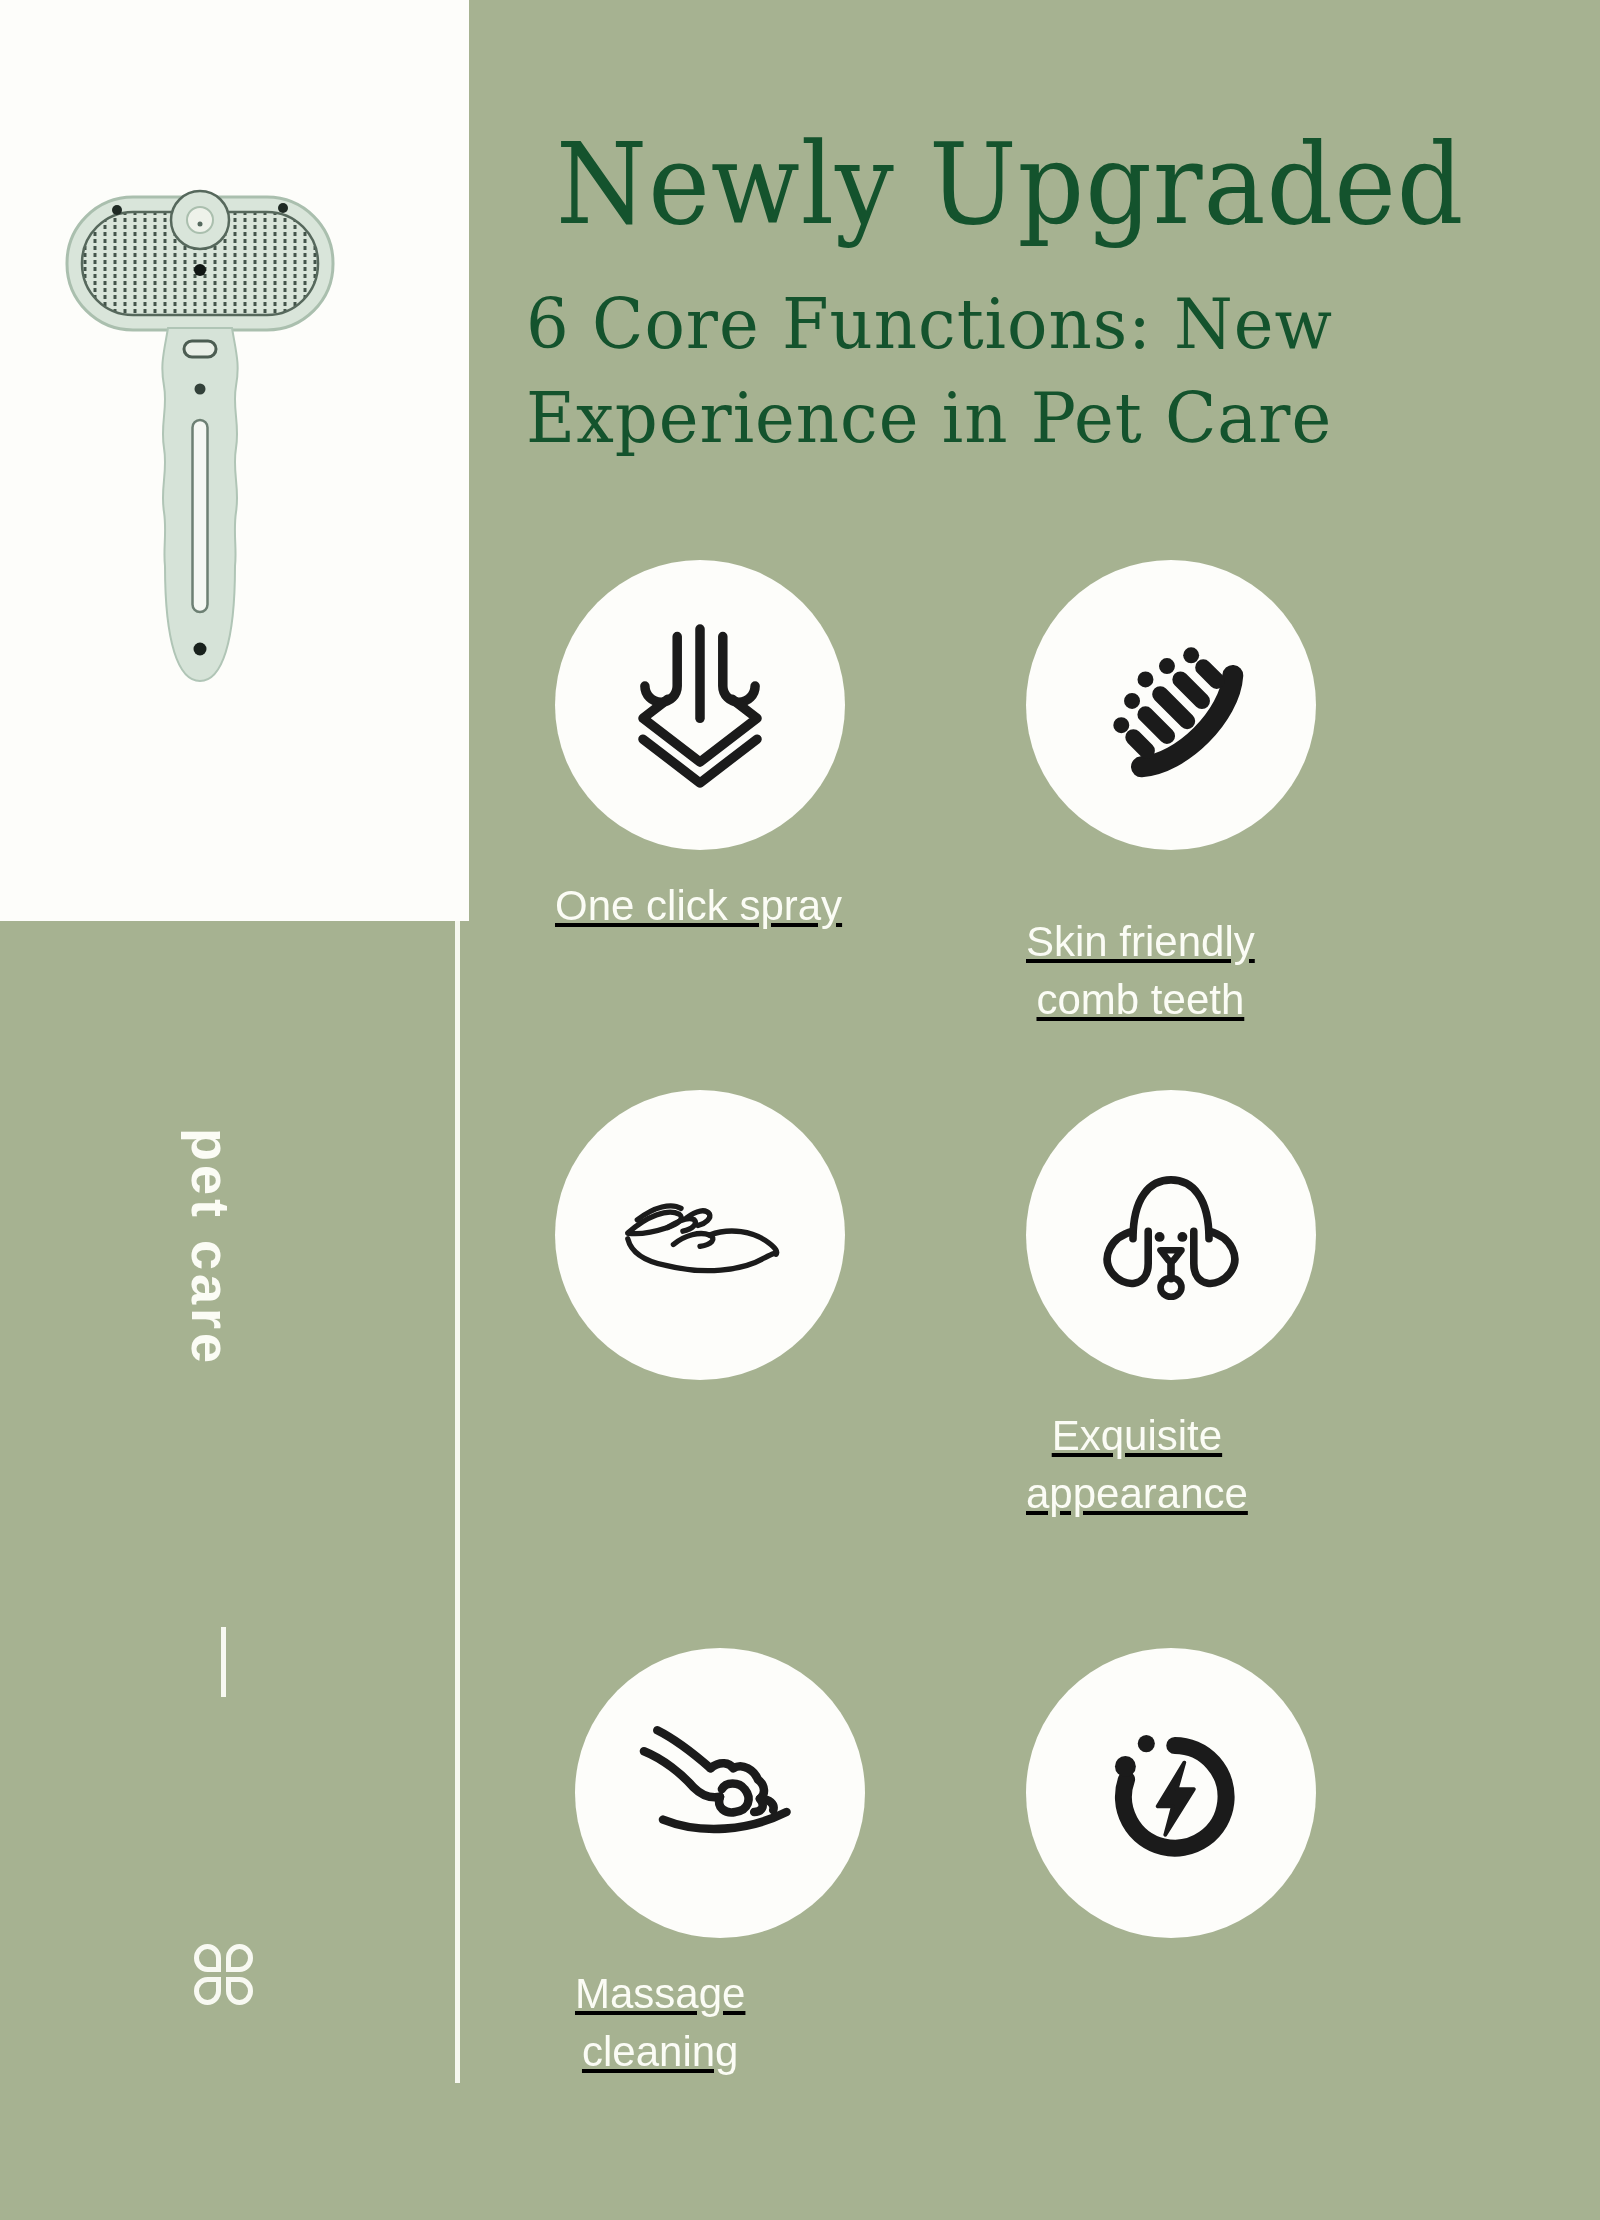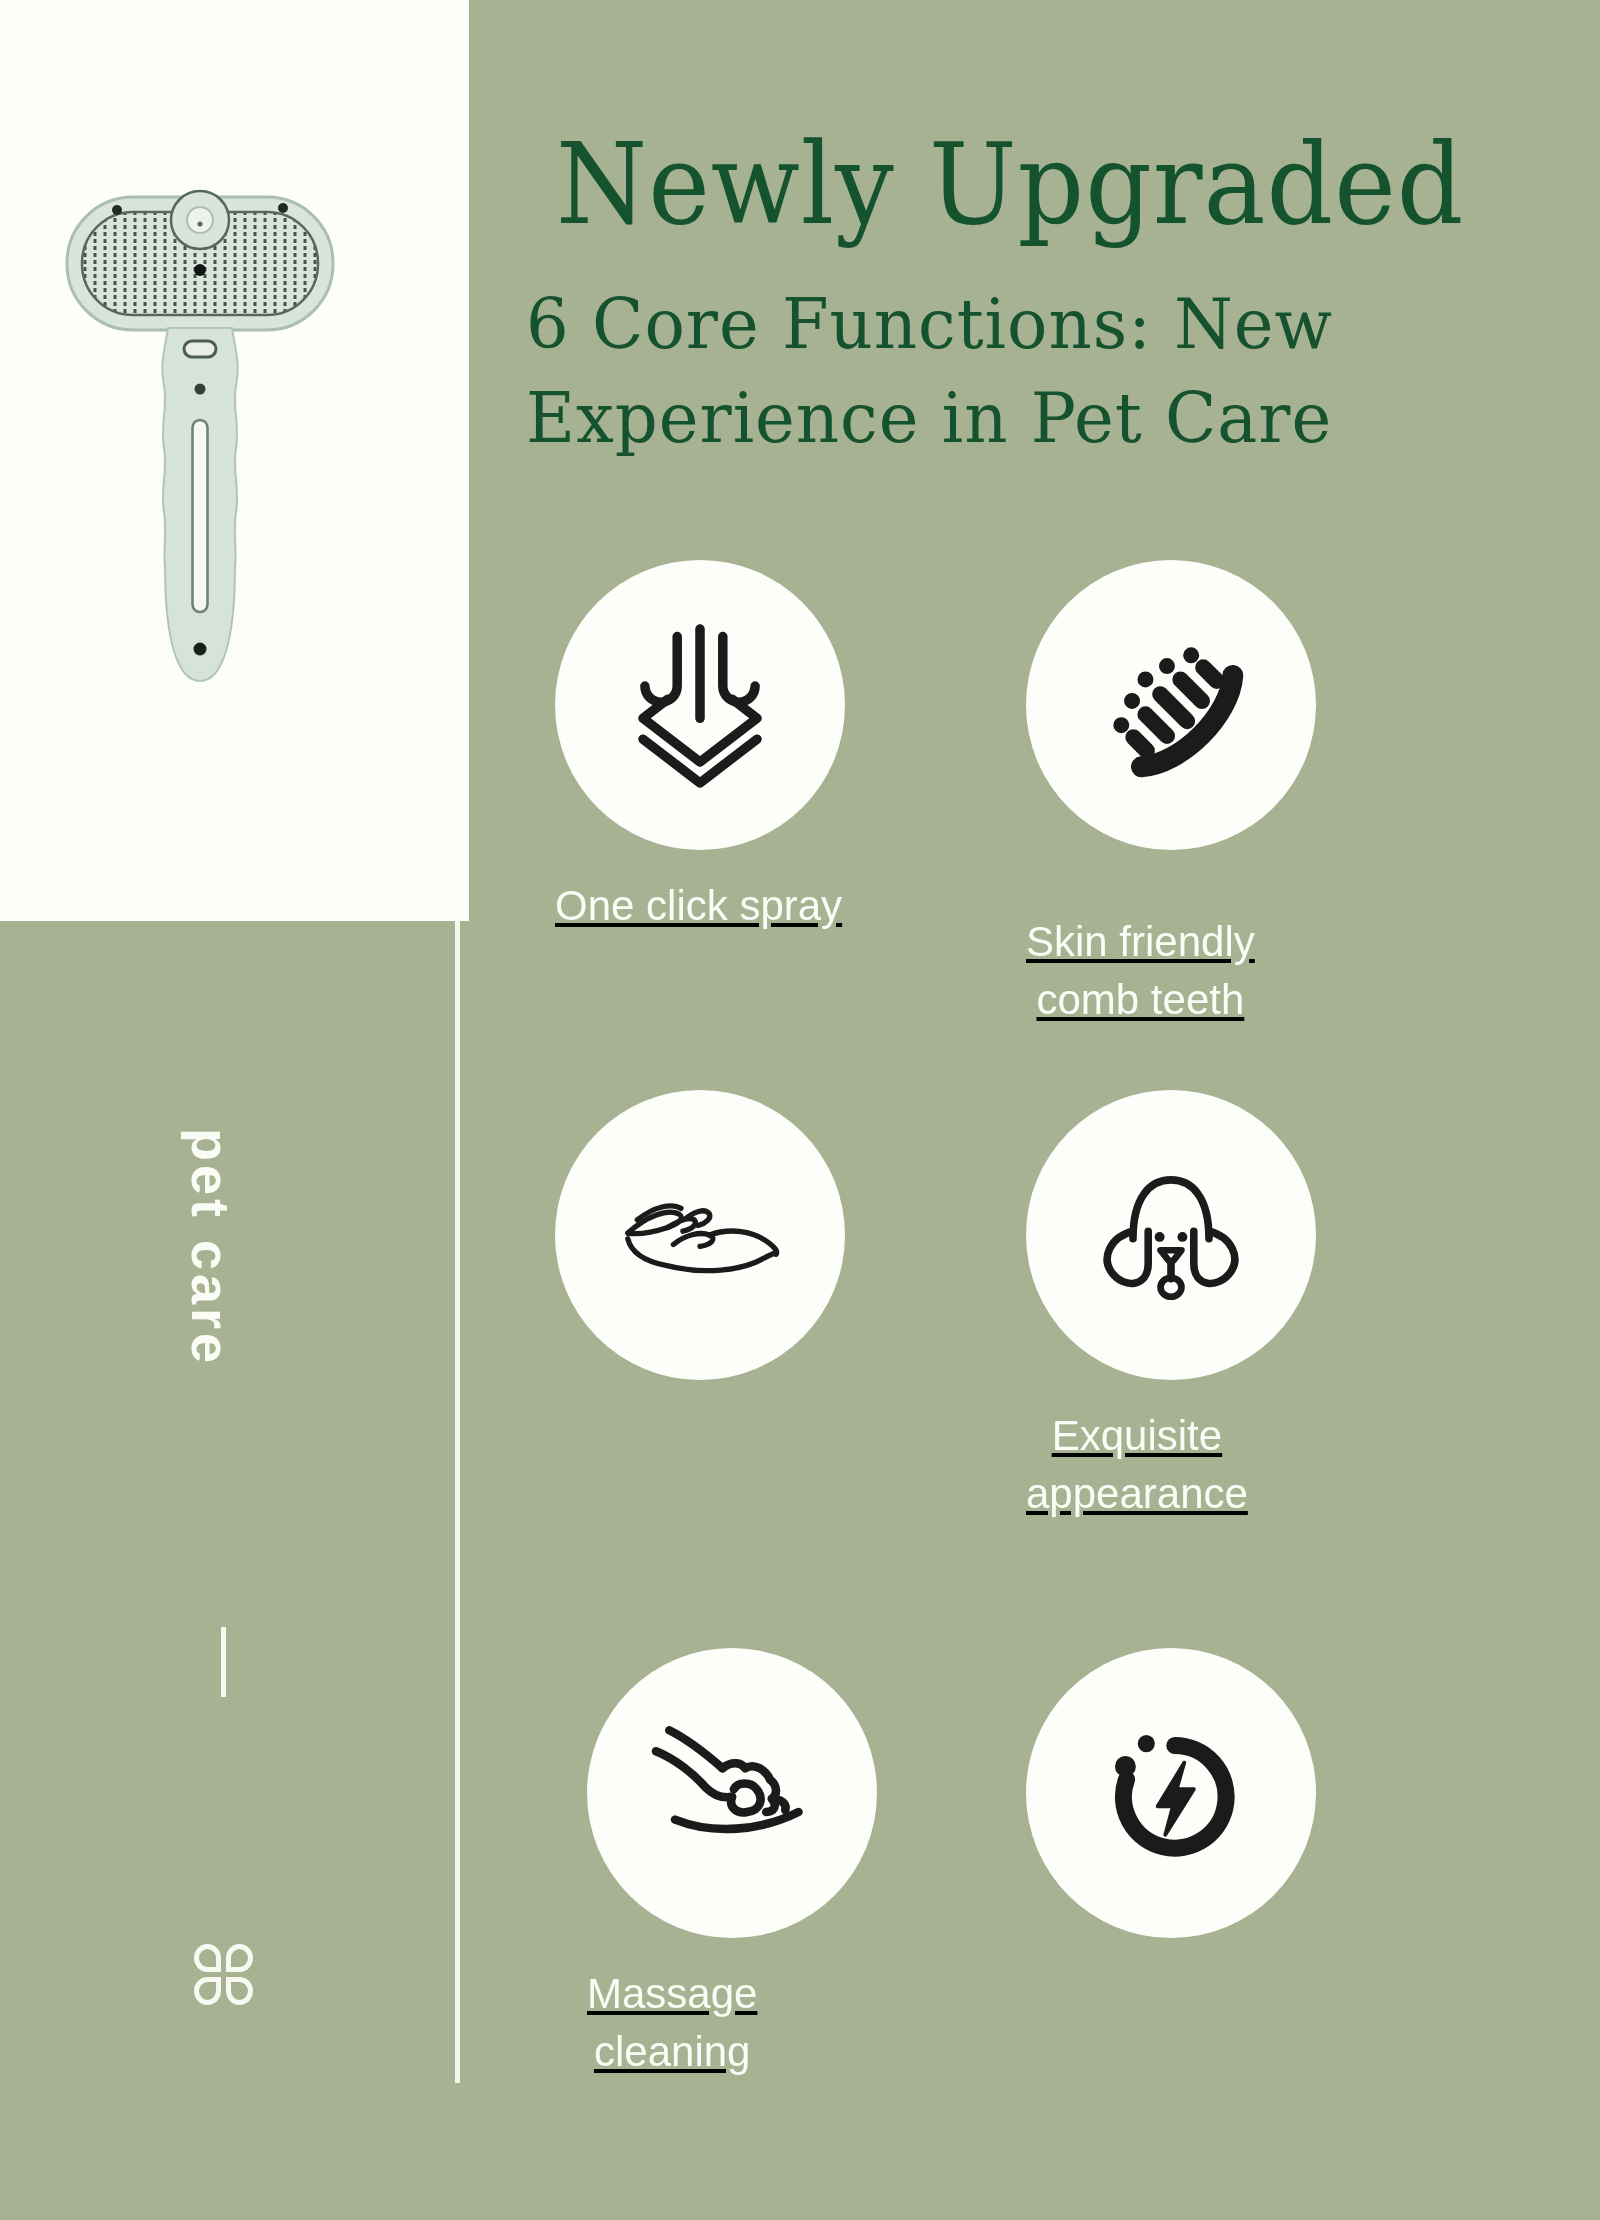--- a/index.html
+++ b/index.html
@@ -44,21 +44,21 @@
   .feature .circle{
     width:290px;height:290px;border-radius:50%;background:#fdfdfa;
     display:flex;align-items:center;justify-content:center;
   }
   .feature .label{
     margin-top:27px;font-size:42px;line-height:1.38;color:#fbfcf5;
     text-align:center;white-space:pre-line;
   }
   .f1{left:555px;top:560px;}  .f2{left:1026px;top:560px;gap:36px;}
   .f3{left:555px;top:1090px;} .f4{left:1026px;top:1090px;}
-  .f5{left:587px;top:1648px;} .f6{left:1026px;top:1648px;}
+  .f5{left:575px;top:1648px;} .f6{left:1026px;top:1648px;}
 
   
   .side-text{
     left:180px;top:1128px;
     writing-mode:vertical-rl;text-orientation:sideways;
     font-weight:bold;font-size:54px;letter-spacing:4px;color:#fbfcf5;
   }
   .side-dash{left:221px;top:1627px;width:5px;height:70px;background:#f8f9f2;}
   .clover{left:194px;top:1944px;width:62px;height:64px;
     display:grid;grid-template-columns:29px 29px;grid-template-rows:30px 30px;gap:3px;}

